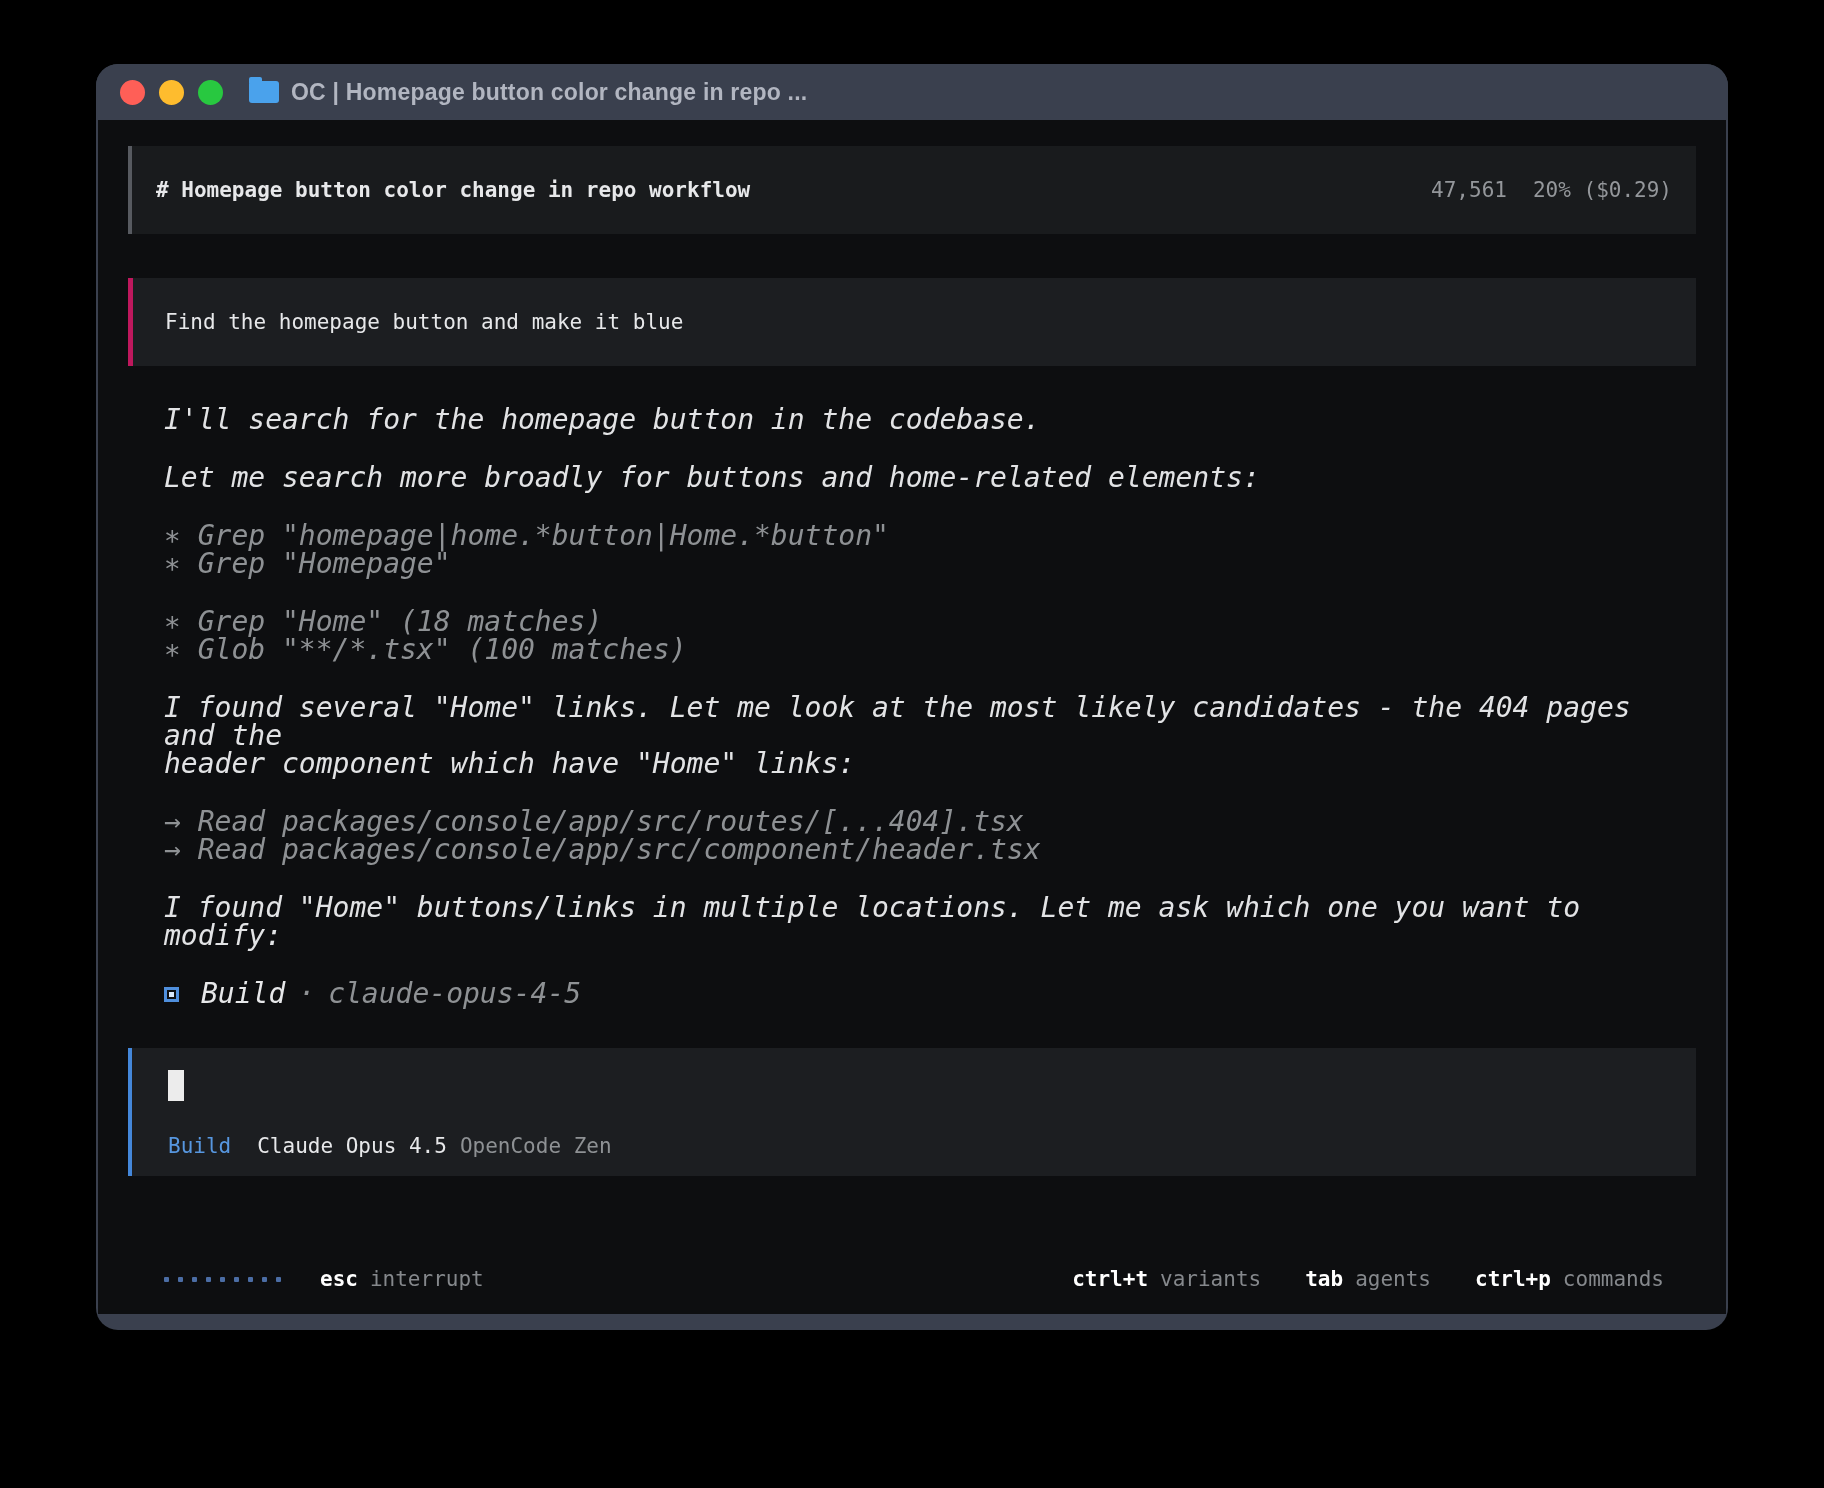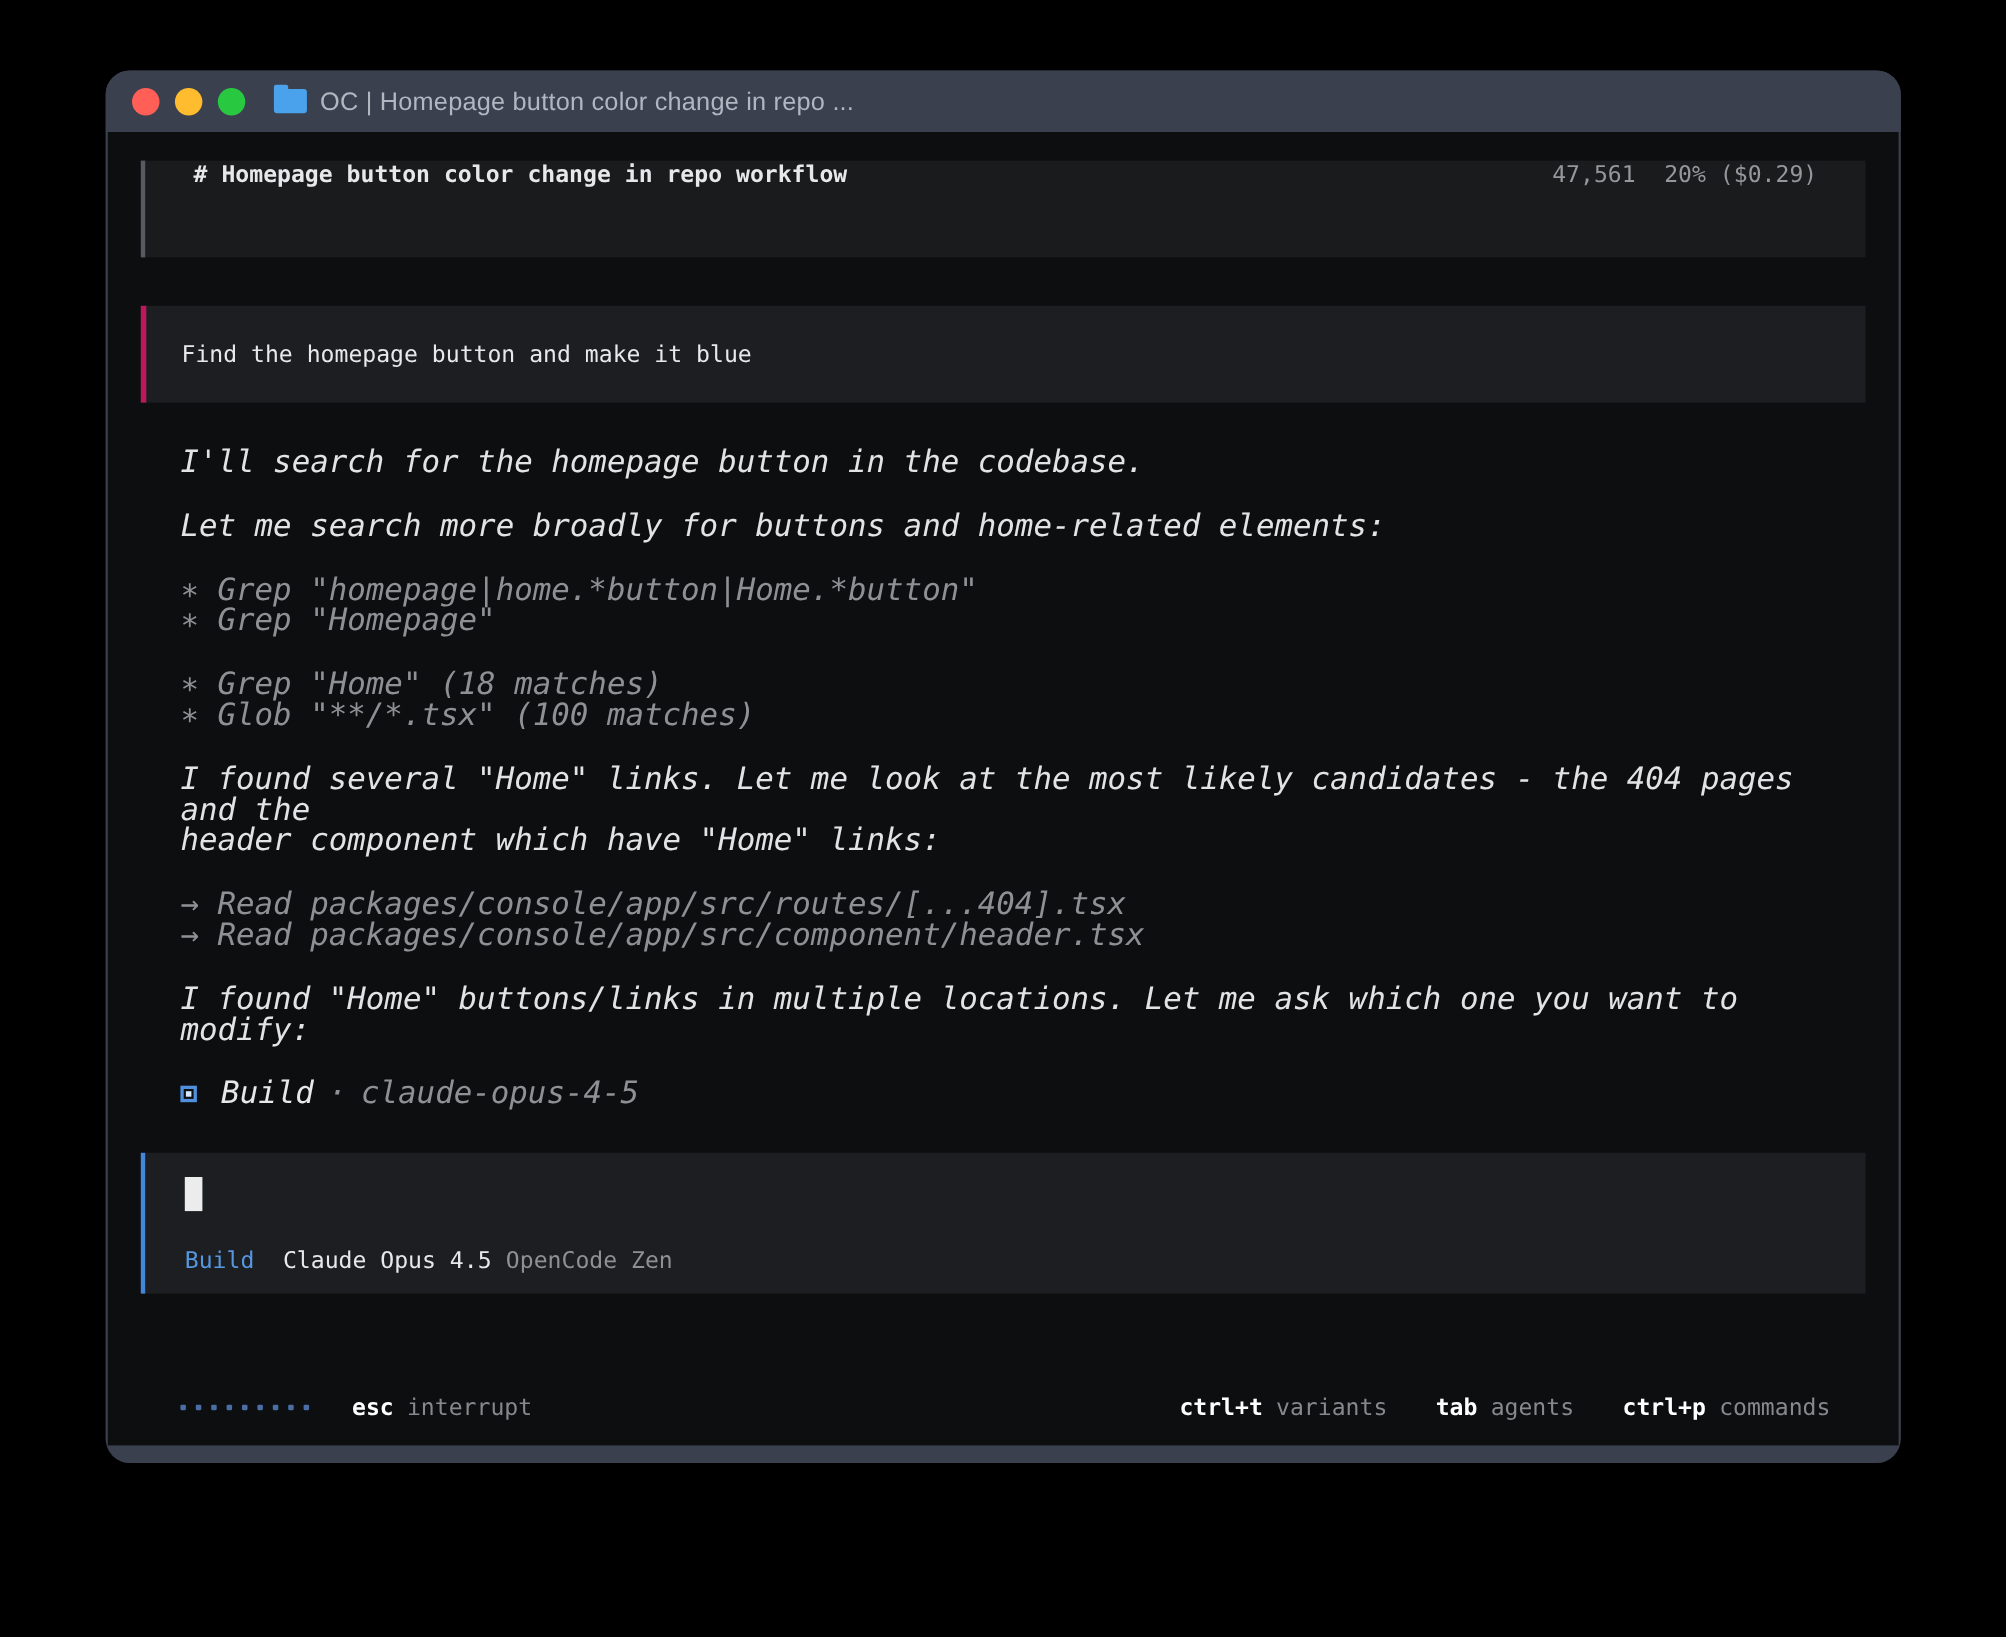--- a/index.html
+++ b/index.html
@@ -23,35 +23,35 @@
   .light-green  { background: #28c840; }
   .folder-icon {
     width: 30px; height: 22px; background: #4aa2ec; border-radius: 3px;
     margin-left: 12px; margin-right: 12px; position: relative;
   }
   .folder-icon::before {
     content: ''; position: absolute; top: -4px; left: 0;
     width: 13px; height: 6px; background: #4aa2ec; border-radius: 2px 2px 0 0;
   }
   .window-title {
-    font-family: "Liberation Sans", sans-serif; font-weight: 400;
+    font-family: "Liberation Sans", sans-serif; font-weight: 700;
     font-size: 23px; color: #b2b6c1; letter-spacing: 0.2px;
   }
 
   
   .terminal {
     flex: 1; margin: 0 2px 16px 2px; background: #0d0e10;
     display: flex; flex-direction: column;
     padding: 26px 30px 14px 30px;
   }
 
   .chat-header {
     flex: 0 0 88px; background: #191b1d; border-left: 4px solid #575a60;
-    display: flex; justify-content: space-between;
-    padding: 0 44px; margin-bottom: 44px;
+    display: flex; align-items: center; justify-content: space-between;
+    padding: 0 24px; margin-bottom: 44px;
     font-size: 21px;
   }
   .chat-header .session-title { color: #e7e8ea; font-weight: 700; }
   .chat-header .session-stats { color: #94979b; display: flex; }
   .chat-header .session-stats .tokens { margin-right: 26px; }
 
   .user-box {
     flex: 0 0 88px; background: #1c1e21; border-left: 5px solid #be185d;
     display: flex; align-items: center; padding: 0 32px; margin-bottom: 40px;
     font-size: 21px; color: #e7e8ea;

